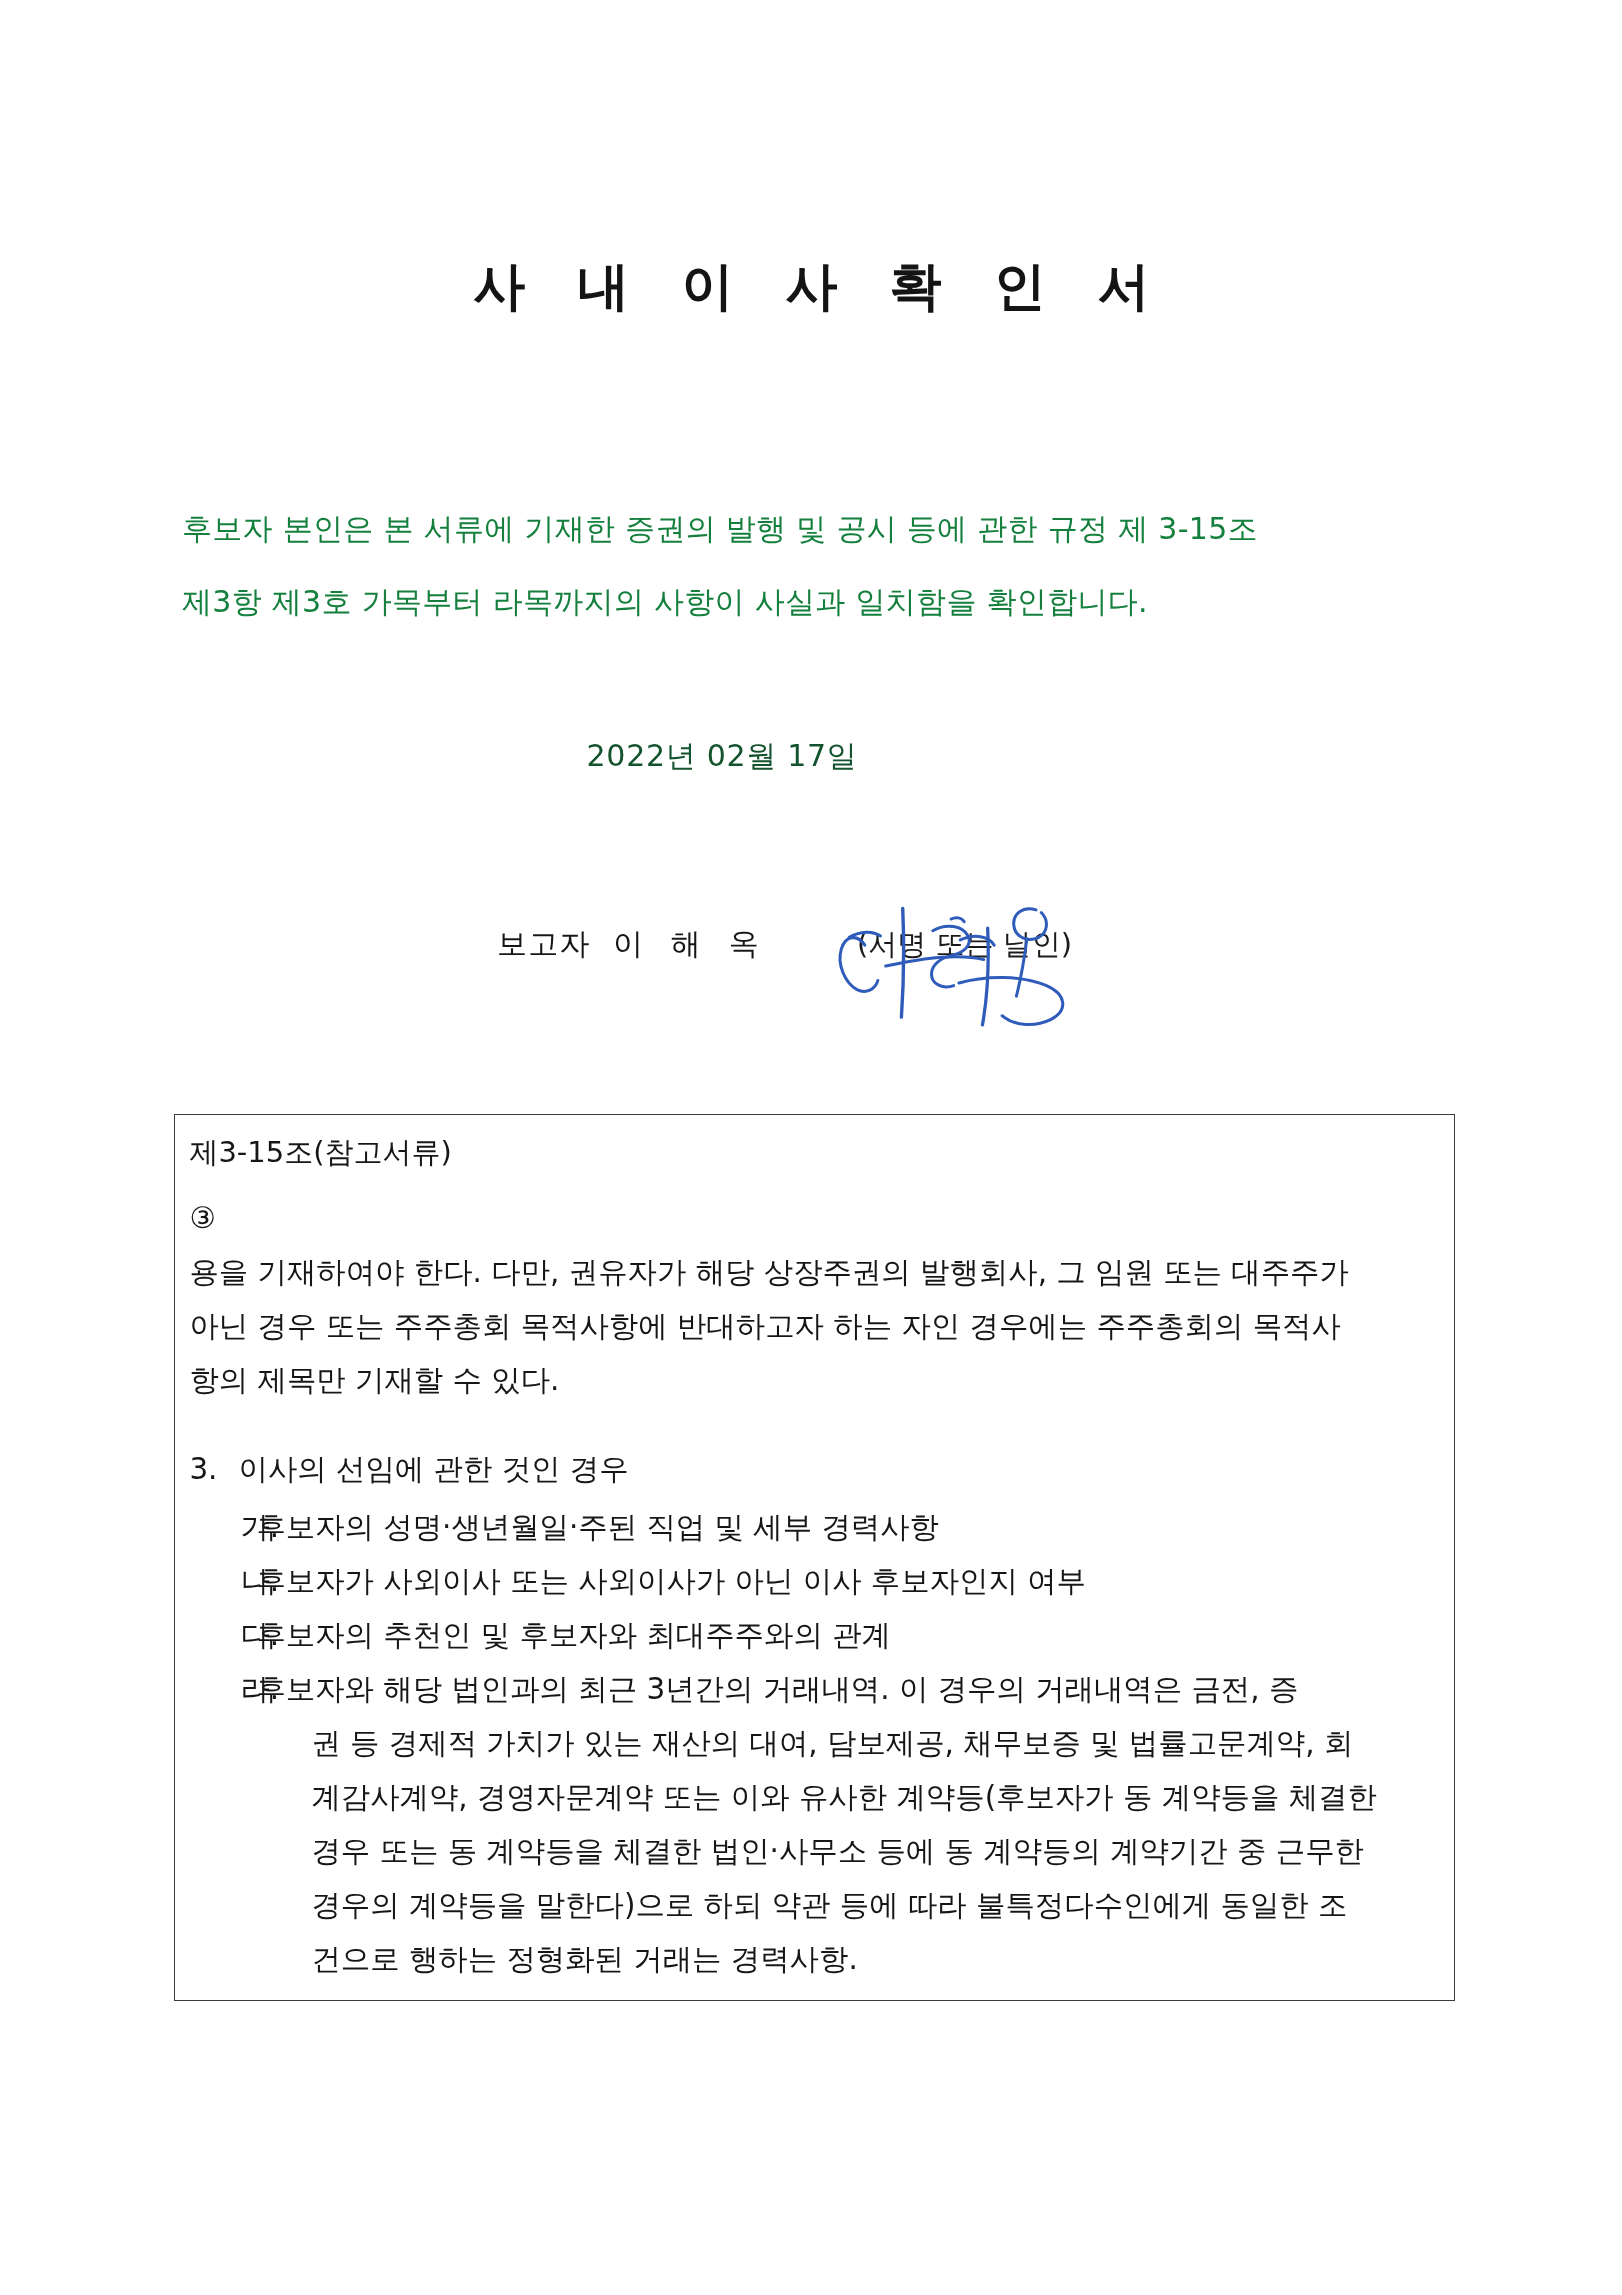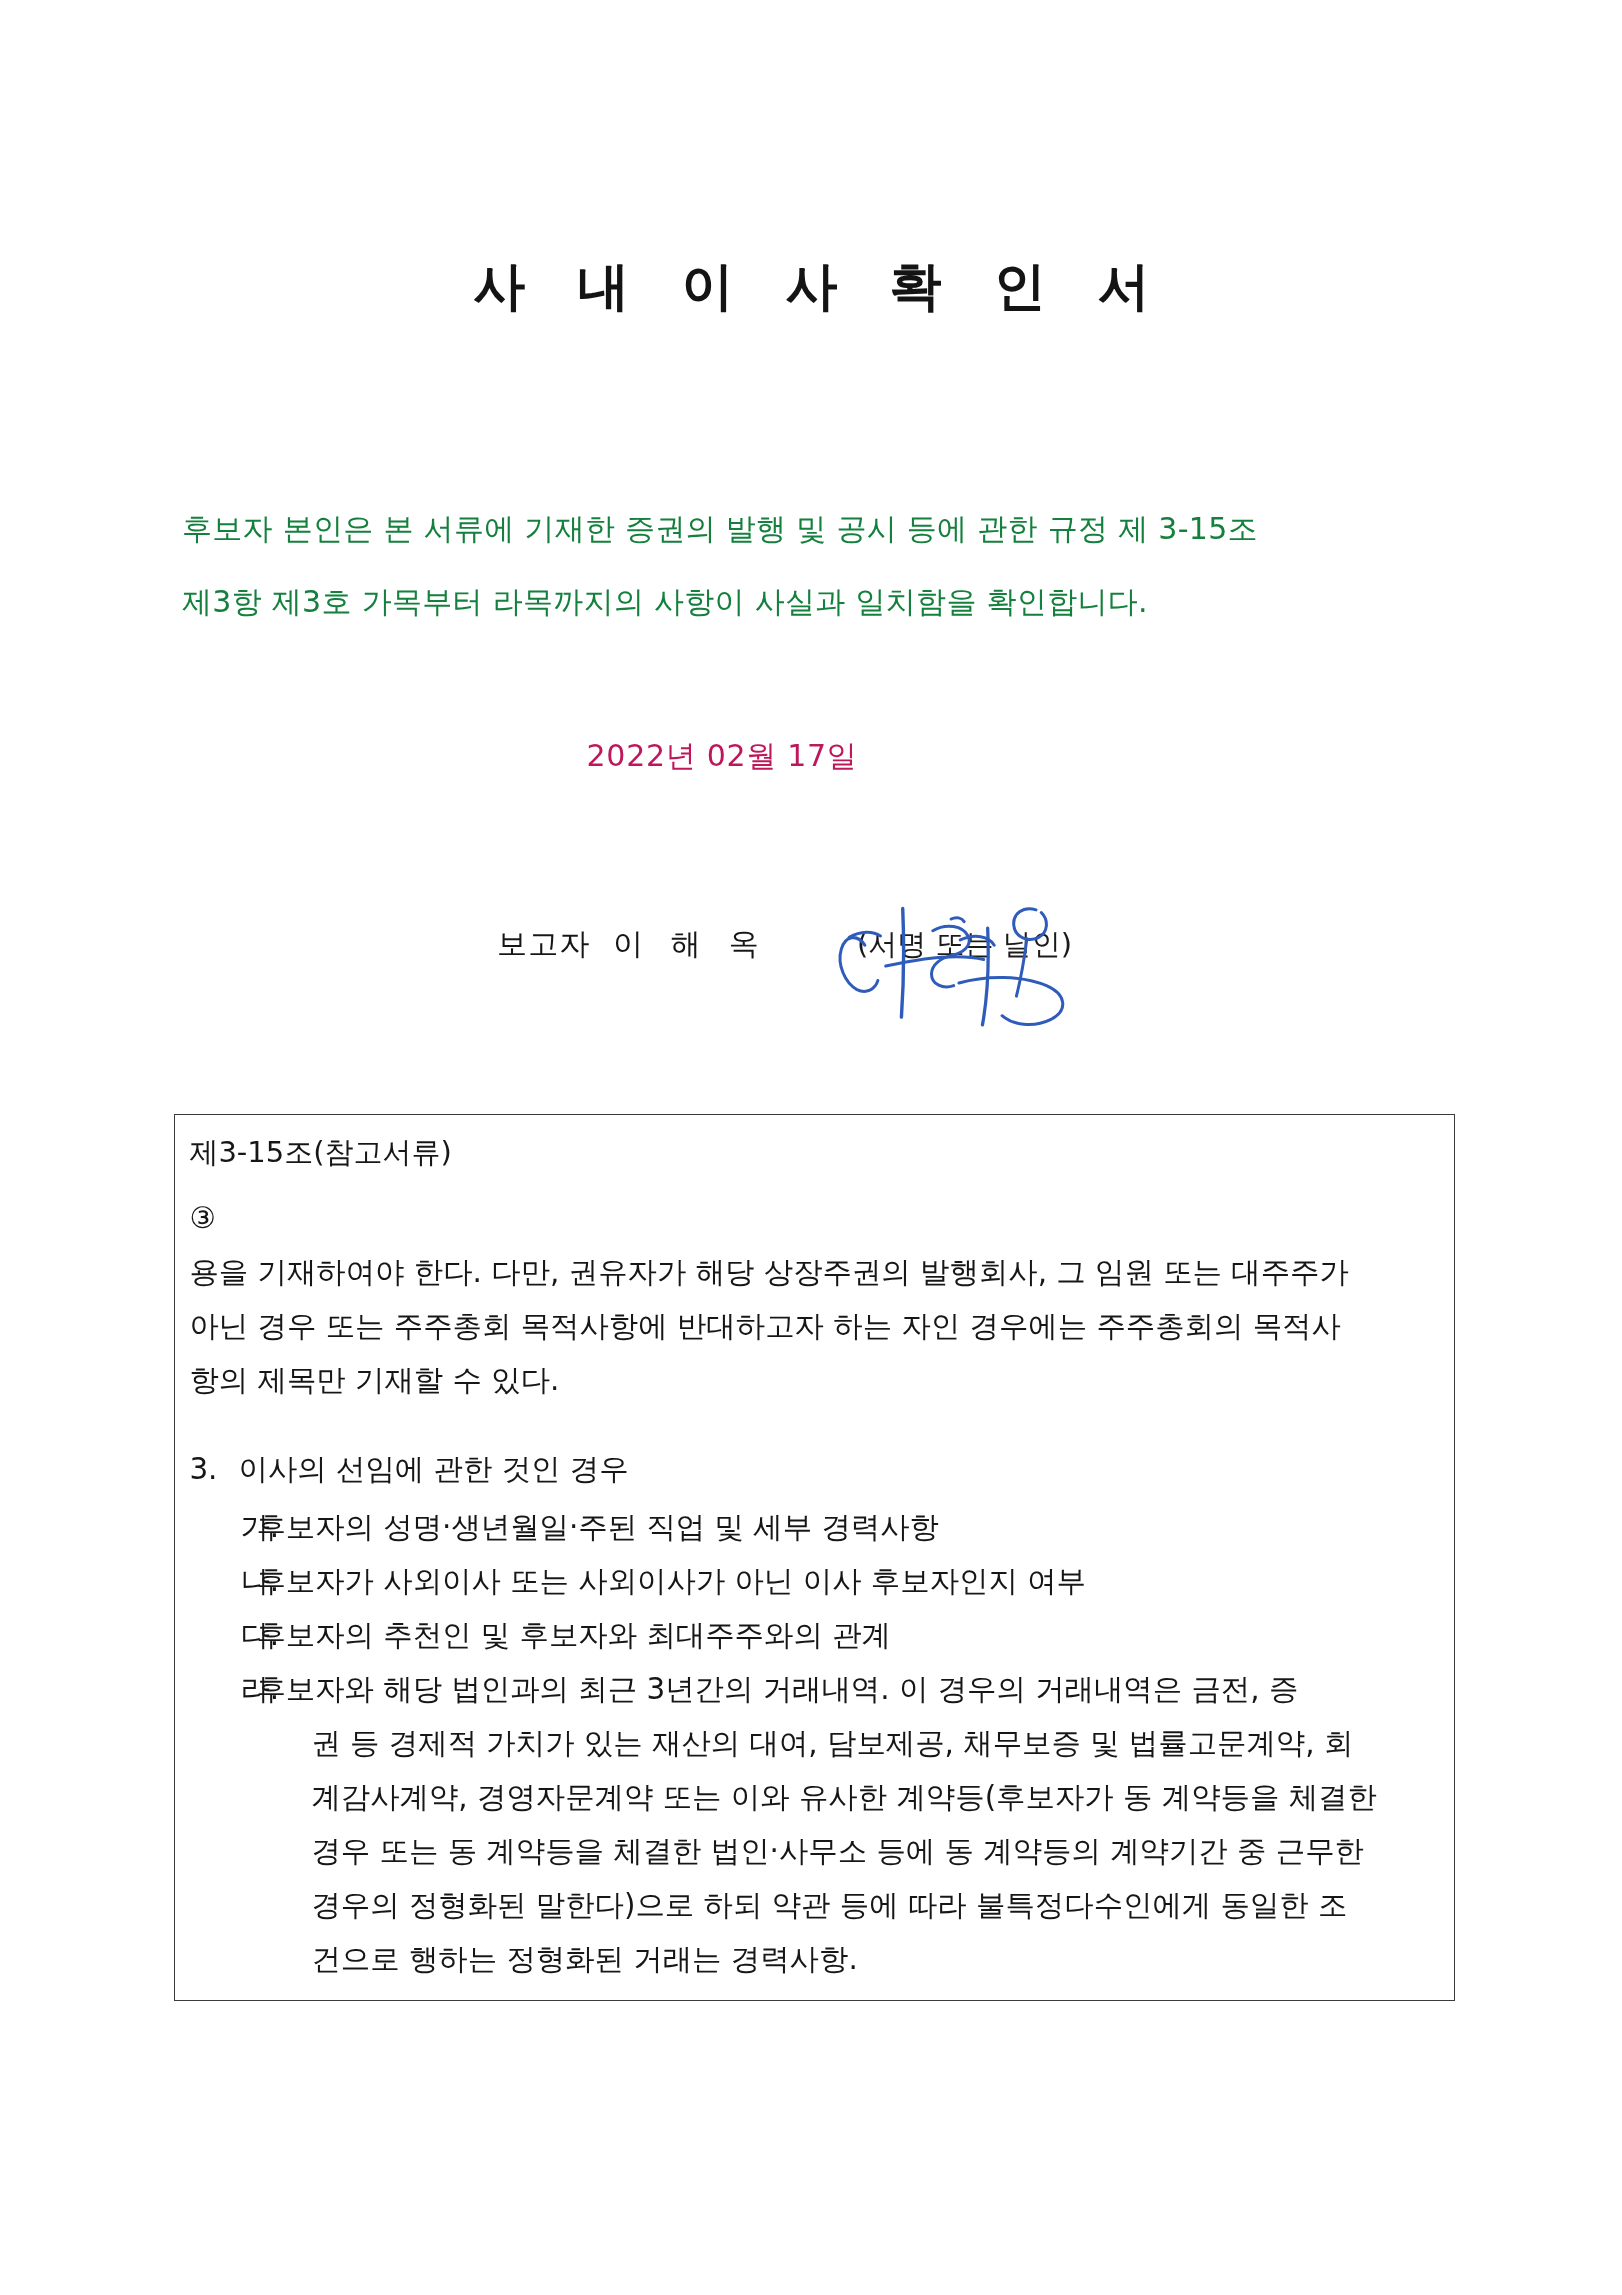--- a/index.html
+++ b/index.html
@@ -60,21 +60,21 @@
 
   
   .date-line {
     position: absolute;
     left: 0;
     top: 738px;
     width: 1444px;
     text-align: center;
     font-size: 30px;
     line-height: 1.2;
-    color: #be185d;
+    color: #14532d;
     letter-spacing: 0.7px;
   }
 
   
   .sig-row {
     position: absolute;
     left: 497px;
     top: 919px;
     width: 851px;
     height: 79px;
@@ -296,21 +296,21 @@
             </span>
           </div>
 
           <div class="sub-item wrapped">
             <span class="sub-marker">라.</span>
             <span class="sub-body">
               <span class="line justified first-line">후보자와 해당 법인과의 최근 3년간의 거래내역. 이 경우의 거래내역은 금전, 증</span>
               <span class="line justified">권 등 경제적 가치가 있는 재산의 대여, 담보제공, 채무보증 및 법률고문계약, 회</span>
               <span class="line justified">계감사계약, 경영자문계약 또는 이와 유사한 계약등(후보자가 동 계약등을 체결한</span>
               <span class="line justified">경우 또는 동 계약등을 체결한 법인·사무소 등에 동 계약등의 계약기간 중 근무한</span>
-              <span class="line justified">경우의 정형화된 말한다)으로 하되 약관 등에 따라 불특정다수인에게 동일한 조</span>
+              <span class="line justified">경우의 계약등을 말한다)으로 하되 약관 등에 따라 불특정다수인에게 동일한 조</span>
               <span class="line">건으로 행하는 정형화된 거래는 경력사항.</span>
             </span>
           </div>
 
         </div>
       </div>
 
     </div>
   </div>
 

